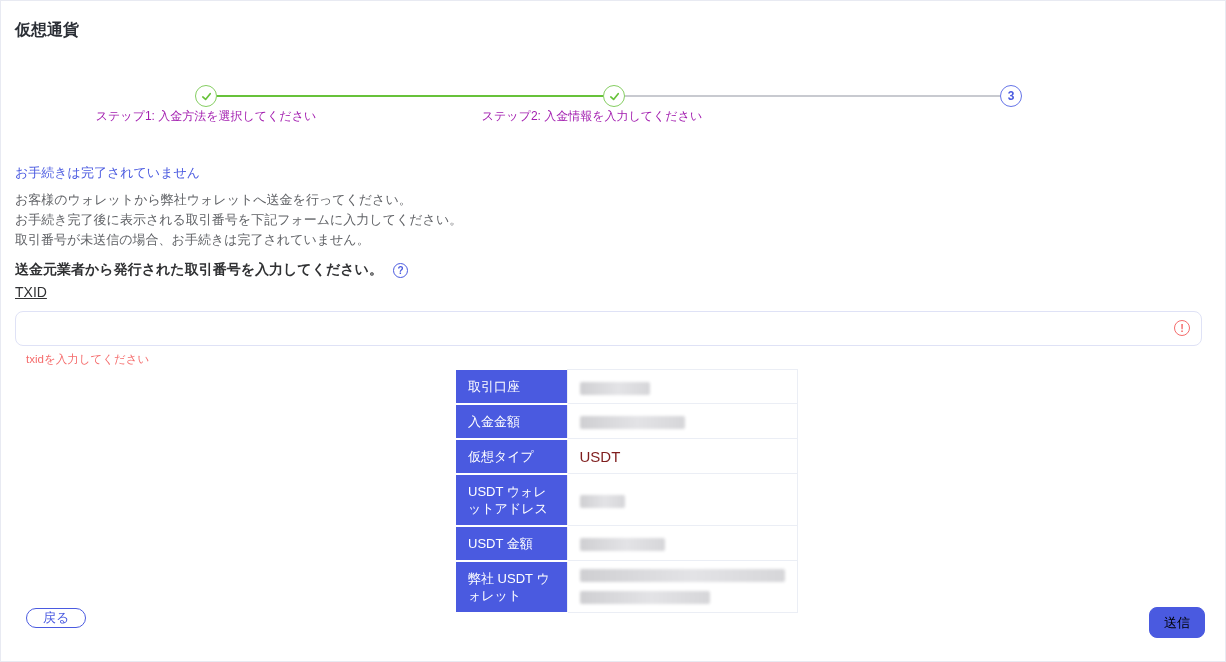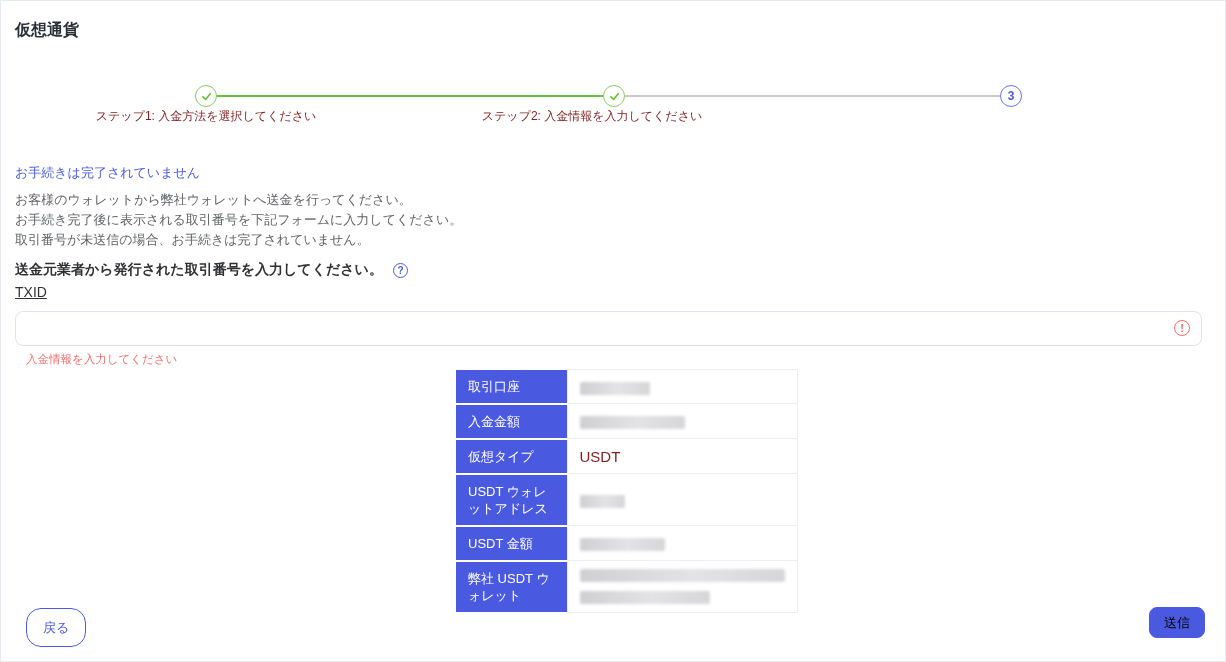--- a/index.html
+++ b/index.html
@@ -39,21 +39,21 @@
   .step-circle.current { border: 1.5px solid #6574e8; color: #4a5ae0; font-size: 12px; font-weight: 700; }
   .step-circle.c1 { left: 194px; }
   .step-circle.c2 { left: 602px; }
   .step-circle.c3 { left: 999px; }
   .step-label {
     position: absolute; top: 107px;
     width: 400px;
     text-align: center;
     font-size: 12px;
   }
-  .step-label.done { color: #7f1d1d; }
+  .step-label.done { color: #a21caf; }
   .step-label.current { color: #4a5ae0; }
   .step-label.l1 { left: 5px; }
   .step-label.l2 { left: 391px; }
   .step-label.l3 { left: 822px; }
   
   .notice { position: absolute; left: 14px; top: 163px; }
   .notice-headline { color: #4a5ae0; font-size: 13px; margin-bottom: 8px; }
   .notice-line { color: #606266; font-size: 13px; line-height: 20px; }
   
   .instruction {
@@ -134,21 +134,21 @@
   }
   .redact.w70  { width: 70px; }
   .redact.w105 { width: 105px; }
   .redact.w45  { width: 45px; }
   .redact.w85  { width: 85px; }
   .redact.w205 { width: 205px; display: block; margin-bottom: 9px; }
   .redact.w130 { width: 130px; display: block; }
   
   .btn-back {
     position: absolute; left: 25px; top: 607px;
-    height: 39px; padding: 0 16px;
+    height: 20px; padding: 0 16px;
     background: #fff;
     border: 1px solid #4a5ae0;
     border-radius: 15px;
     color: #4a5ae0;
     font-size: 13px;
     font-family: inherit;
     cursor: pointer;
   }
   .btn-submit {
     position: absolute; left: 1148px; top: 606px;
@@ -202,21 +202,21 @@
   <div class="instruction">
     <span>送金元業者から発行された取引番号を入力してください。</span>
     <span class="help-icon">?</span>
   </div>
   <div class="field-label">TXID</div>
 
   <div class="txid-wrap">
     <input class="txid-input" type="text" value="" style="">
     <span class="error-icon">!</span>
   </div>
-  <div class="error-text">入金情報を入力してください</div>
+  <div class="error-text">txidを入力してください</div>
 
   <table class="summary-table">
     <tbody>
       <tr>
         <th>取引口座</th>
         <td><span class="redact w70"></span></td>
       </tr>
       <tr>
         <th>入金金額</th>
         <td><span class="redact w105"></span></td>

